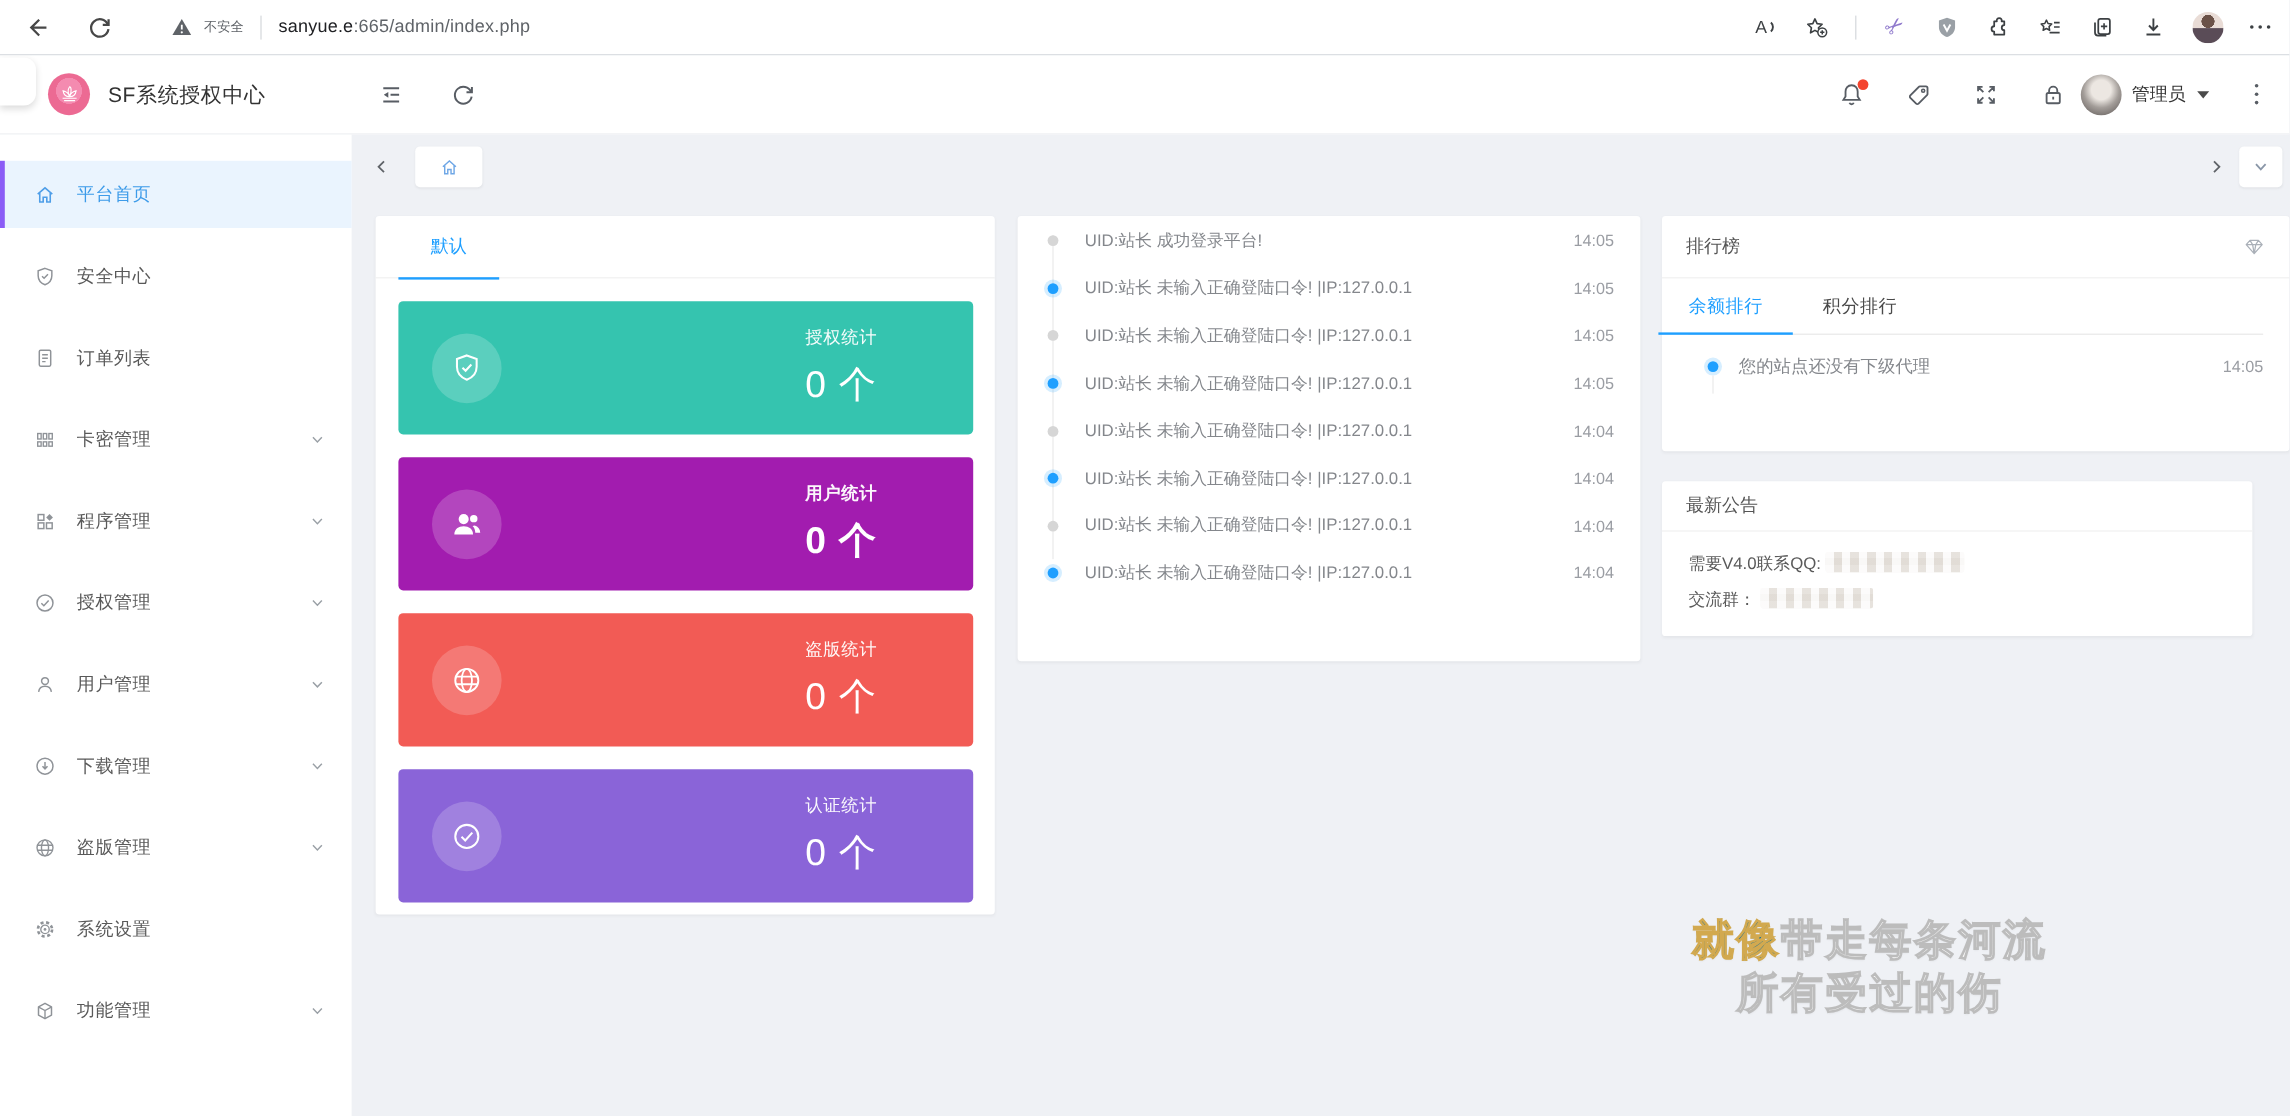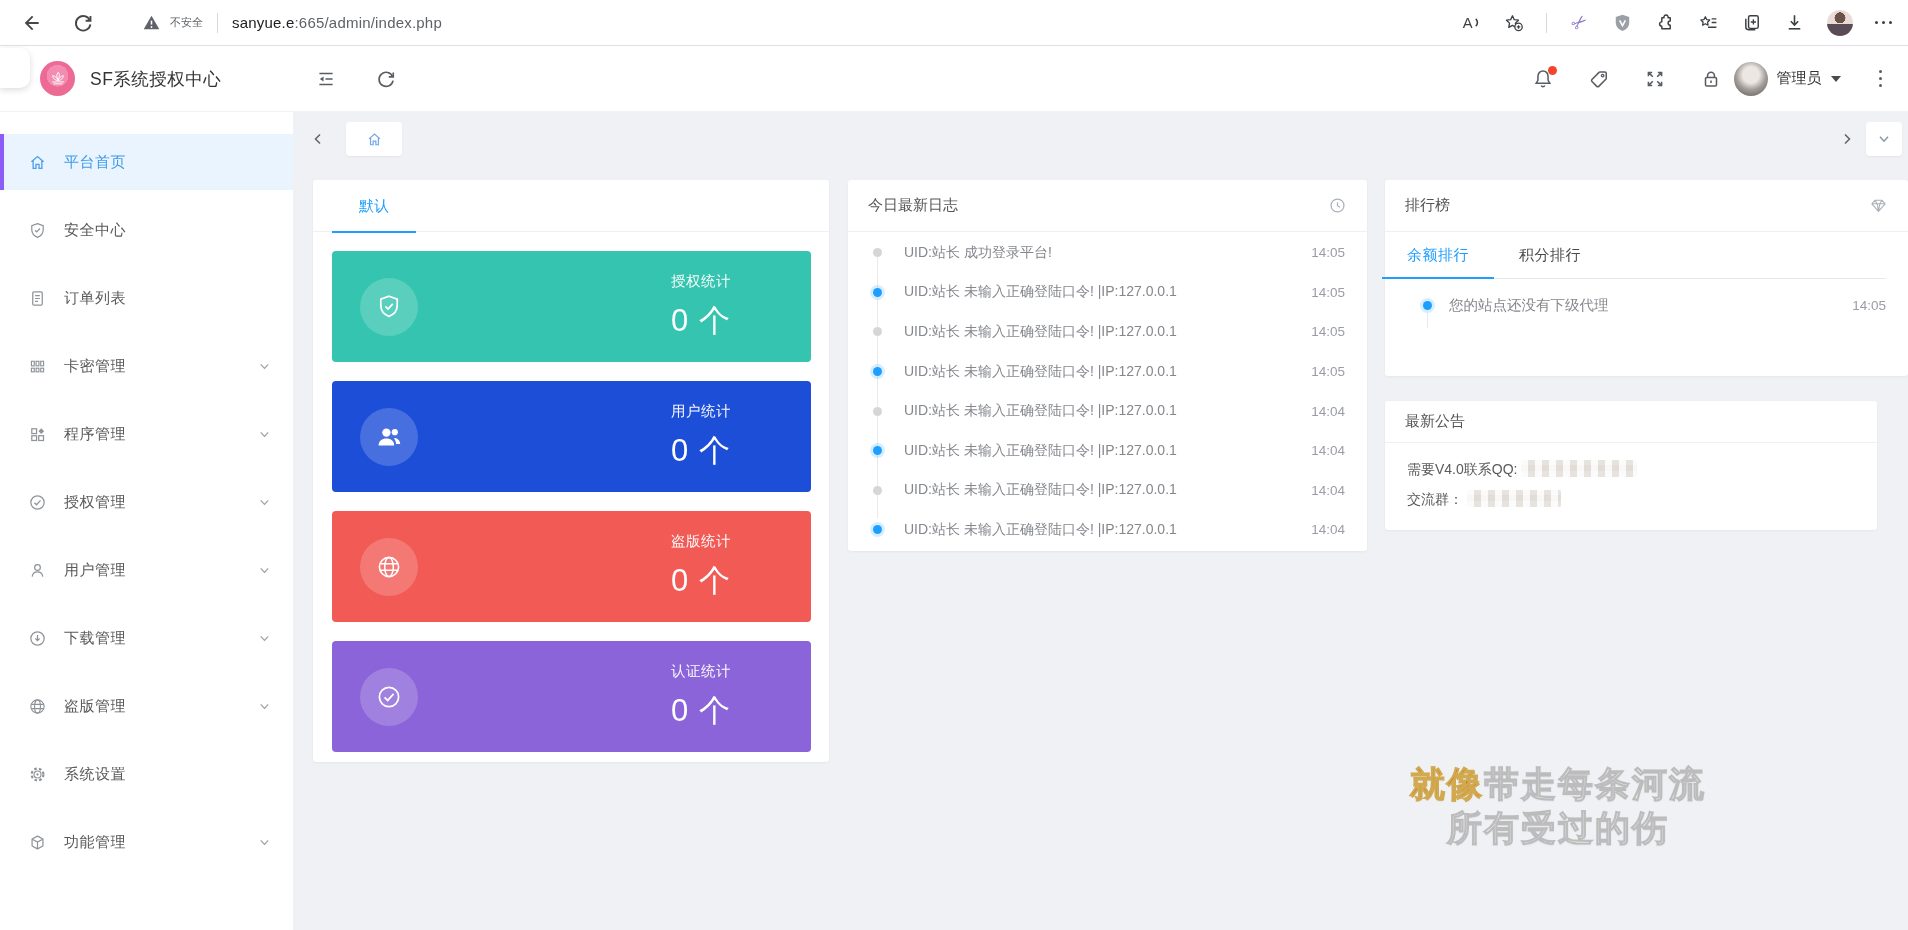--- a/index.html
+++ b/index.html
@@ -141,21 +141,21 @@
       repeating-linear-gradient(0deg, #f3f1ee 0 6px, #e7e3de 6px 12px);
     filter:blur(.6px); }
   .redact-1 { width:116px; }
   .redact-2 { width:94px; }
 
   
   #watermark { position:absolute; left:1408px; top:762px; width:300px; text-align:center; z-index:6;
     font-weight:bold; font-size:35px; line-height:44px; letter-spacing:2px;
     color:#fcfcfc; -webkit-text-stroke:1.1px #bcbcbc;
     text-shadow:0 1px 2px rgba(0,0,0,.08); pointer-events:none; }
-  .wm-gold { color:#a16207; -webkit-text-stroke:1.1px #d2a94f; }
+  .wm-gold { color:#0369a1; -webkit-text-stroke:1.1px #d2a94f; }
 </style>
 </head>
 <body>
 
 <div id="chrome">
   <div class="chrome-left">
     <span class="chrome-btn">
       <svg viewBox="0 0 20 20">
           <path d="M11.5 4 L5.5 10 L11.5 16 M5.5 10 H17" fill="none" stroke="currentColor" stroke-width="1.7"></path>
         </svg>
@@ -472,21 +472,21 @@
               <path d="M15 4.2 L23.2 7.2 V13.6 C23.2 18.8 19.7 22.6 15 24.4 C10.3 22.6 6.8 18.8 6.8 13.6 V7.2 Z" fill="none" stroke="#fff" stroke-width="1.7"></path>
               <path d="M11.4 14.4 L14 17 L18.8 11.8" fill="none" stroke="#fff" stroke-width="1.7"></path>
             </svg>
           </span>
         </span>
         <div class="stat-text">
           <div class="stat-label">授权统计</div>
           <div class="stat-value">0 个</div>
         </div>
       </div>
-      <div class="stat-card" style="background: #1d4ed8;">
+      <div class="stat-card" style="background: #a21caf; font-weight: bold;">
         <span class="stat-icon-wrap">
           <span class="stat-icon">
             <svg viewBox="0 0 30 30">
               <circle cx="12.4" cy="10.6" r="4.2" fill="#fff"></circle>
               <path d="M4.6 23.4 C4.6 19 8.1 16.6 12.4 16.6 C16.7 16.6 20.2 19 20.2 23.4 Z" fill="#fff"></path>
               <circle cx="20.8" cy="10.2" r="3.1" fill="#fff"></circle>
               <path d="M21.6 15.9 C24.4 16.8 26.2 18.9 26.2 22 H22.1 C21.9 19.5 21.2 17.7 19.8 16.4 Z" fill="#fff"></path>
             </svg>
           </span>
         </span>
@@ -521,30 +521,20 @@
         </span>
         <div class="stat-text">
           <div class="stat-label">认证统计</div>
           <div class="stat-value">0 个</div>
         </div>
       </div>
     </div>
 </section>
 
 <section class="panel" id="log-panel">
-  <div class="panel-header">
-    <span>今日最新日志</span>
-    <span class="spacer"></span>
-    <span class="panel-hdr-icon">
-      <svg viewBox="0 0 20 20">
-          <circle cx="10" cy="10" r="6.8" fill="none" stroke="currentColor" stroke-width="1.3"></circle>
-          <path d="M10 6.6 V10.2 L12.6 11.8" fill="none" stroke="currentColor" stroke-width="1.3"></path>
-        </svg>
-    </span>
-  </div>
   <div class="log-body">
 
   <div class="log-row">
         <span class="dot dot-gray"></span>
         <span class="log-text">UID:站长 成功登录平台!</span>
         <span class="log-time">14:05</span>
       </div>
       <div class="log-row">
         <span class="dot dot-blue"></span>
         <span class="log-text">UID:站长 未输入正确登陆口令! |IP:127.0.0.1</span>

